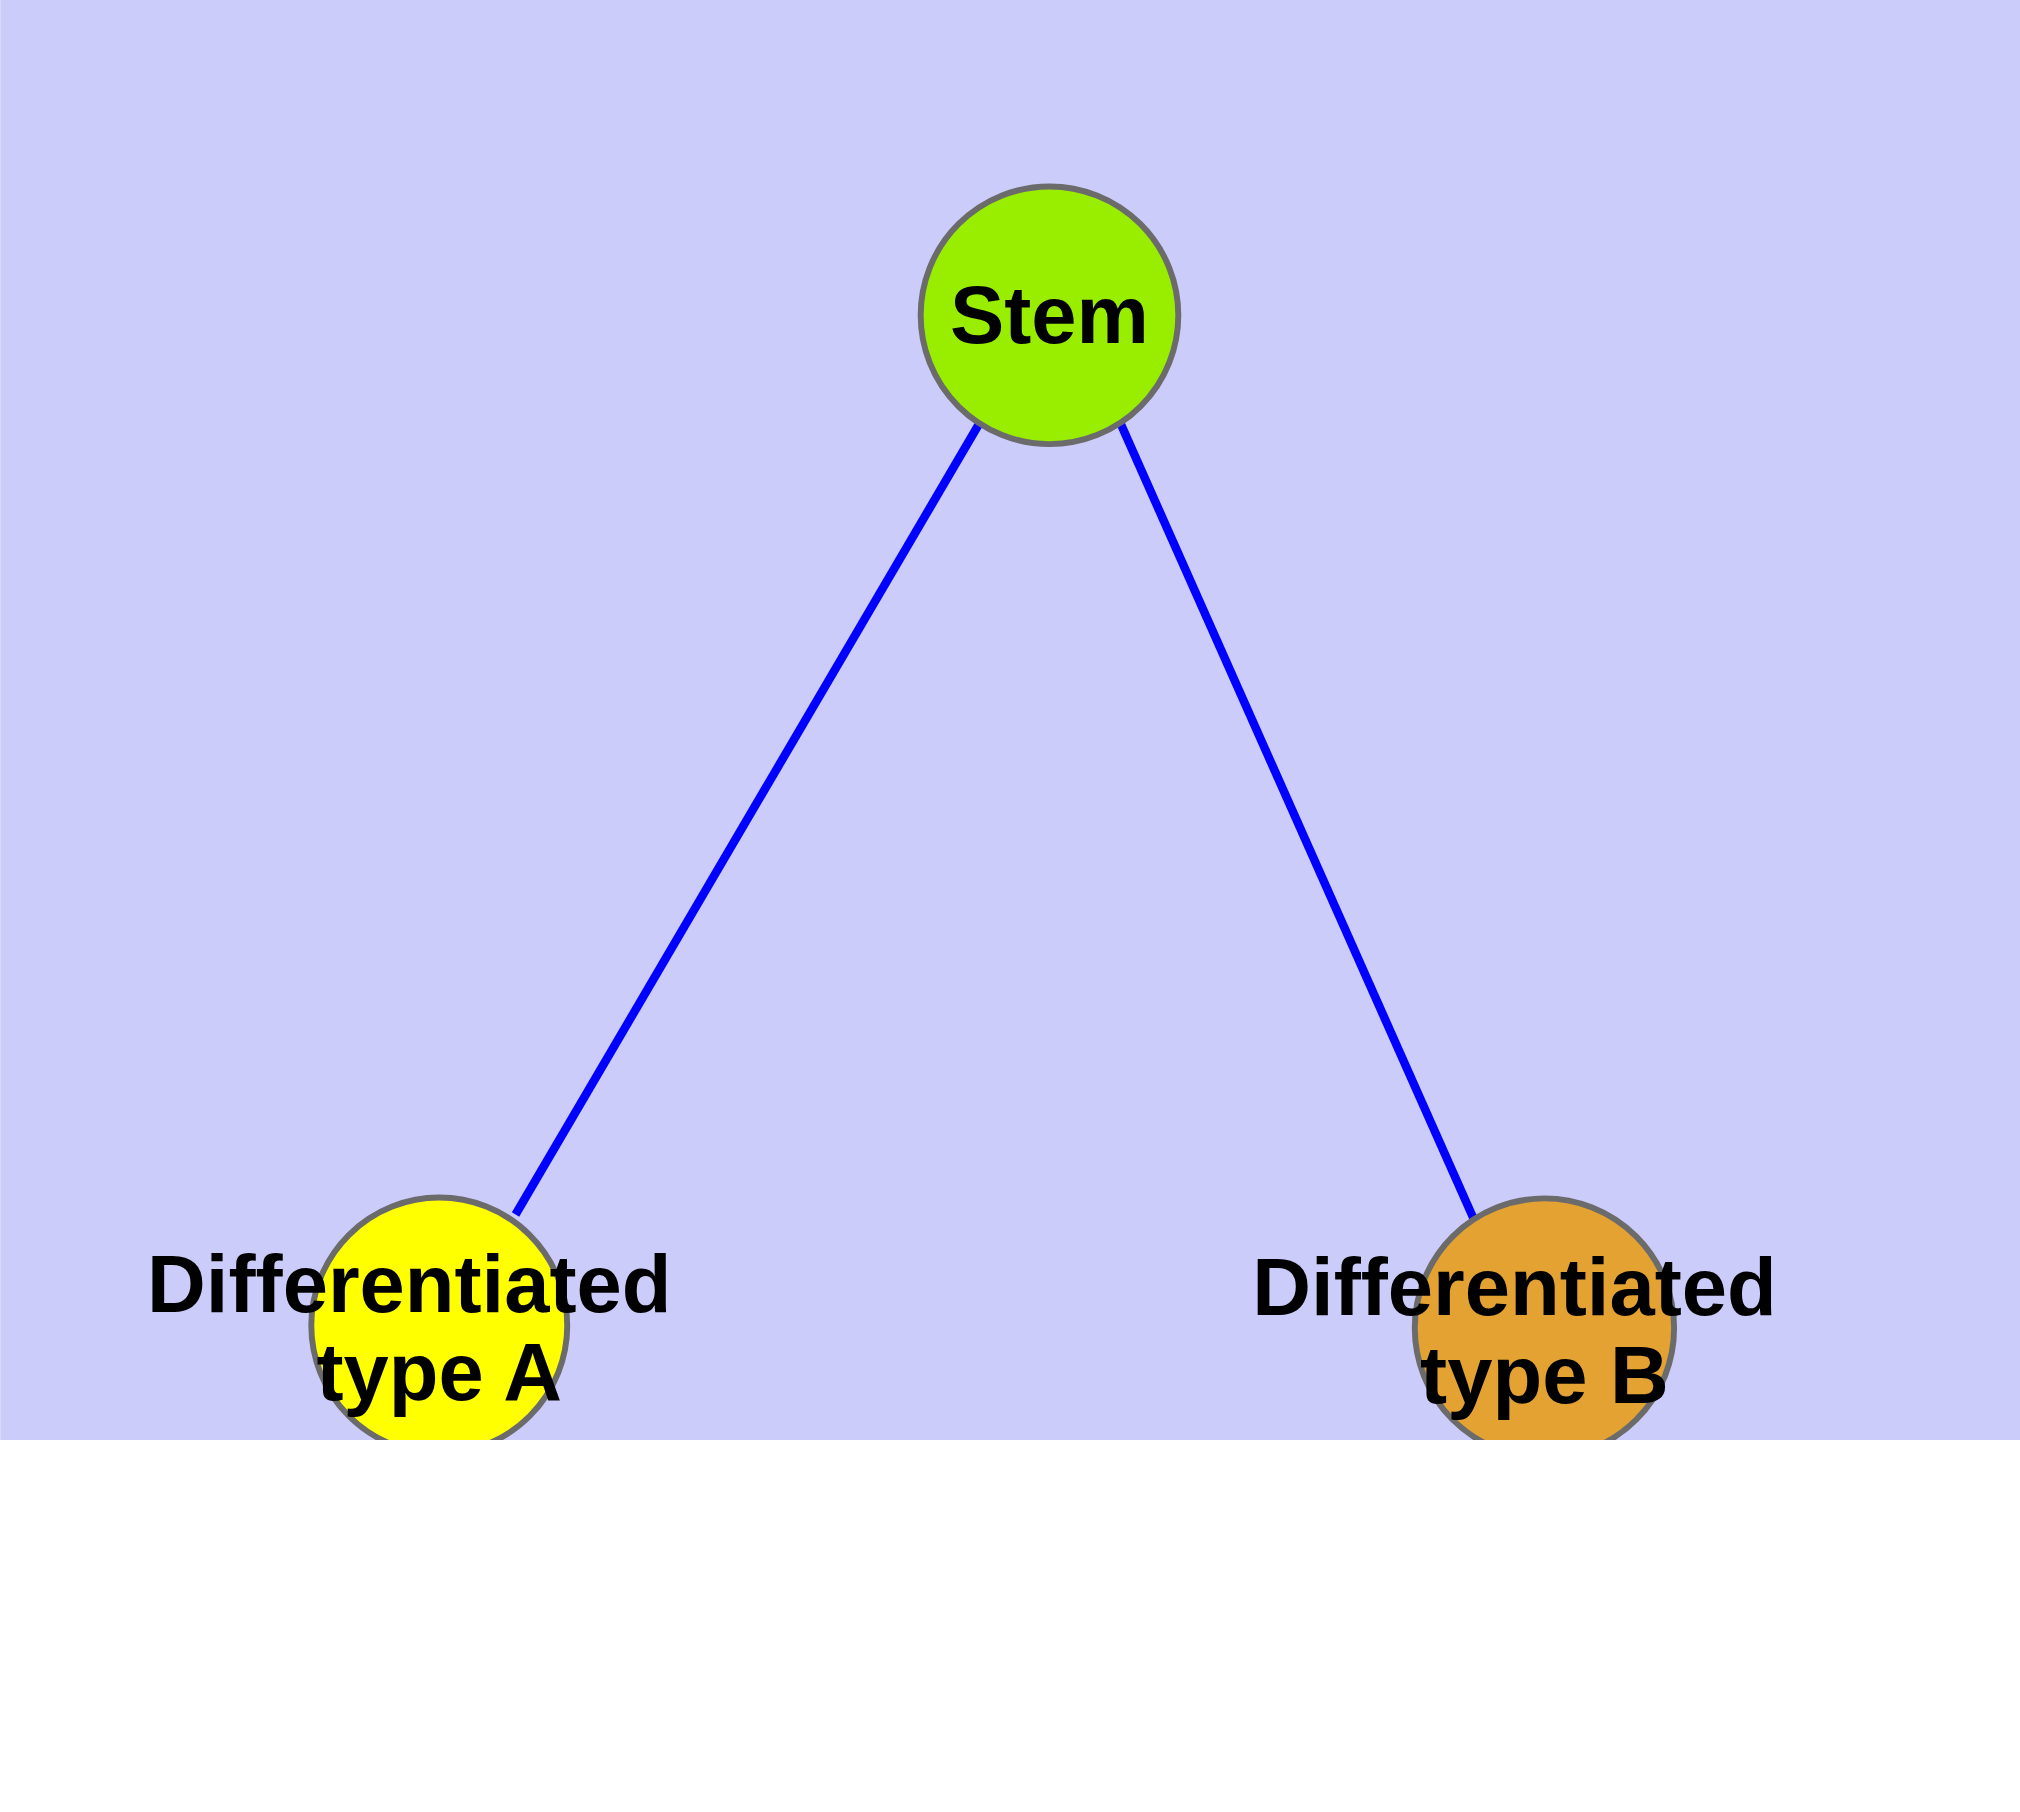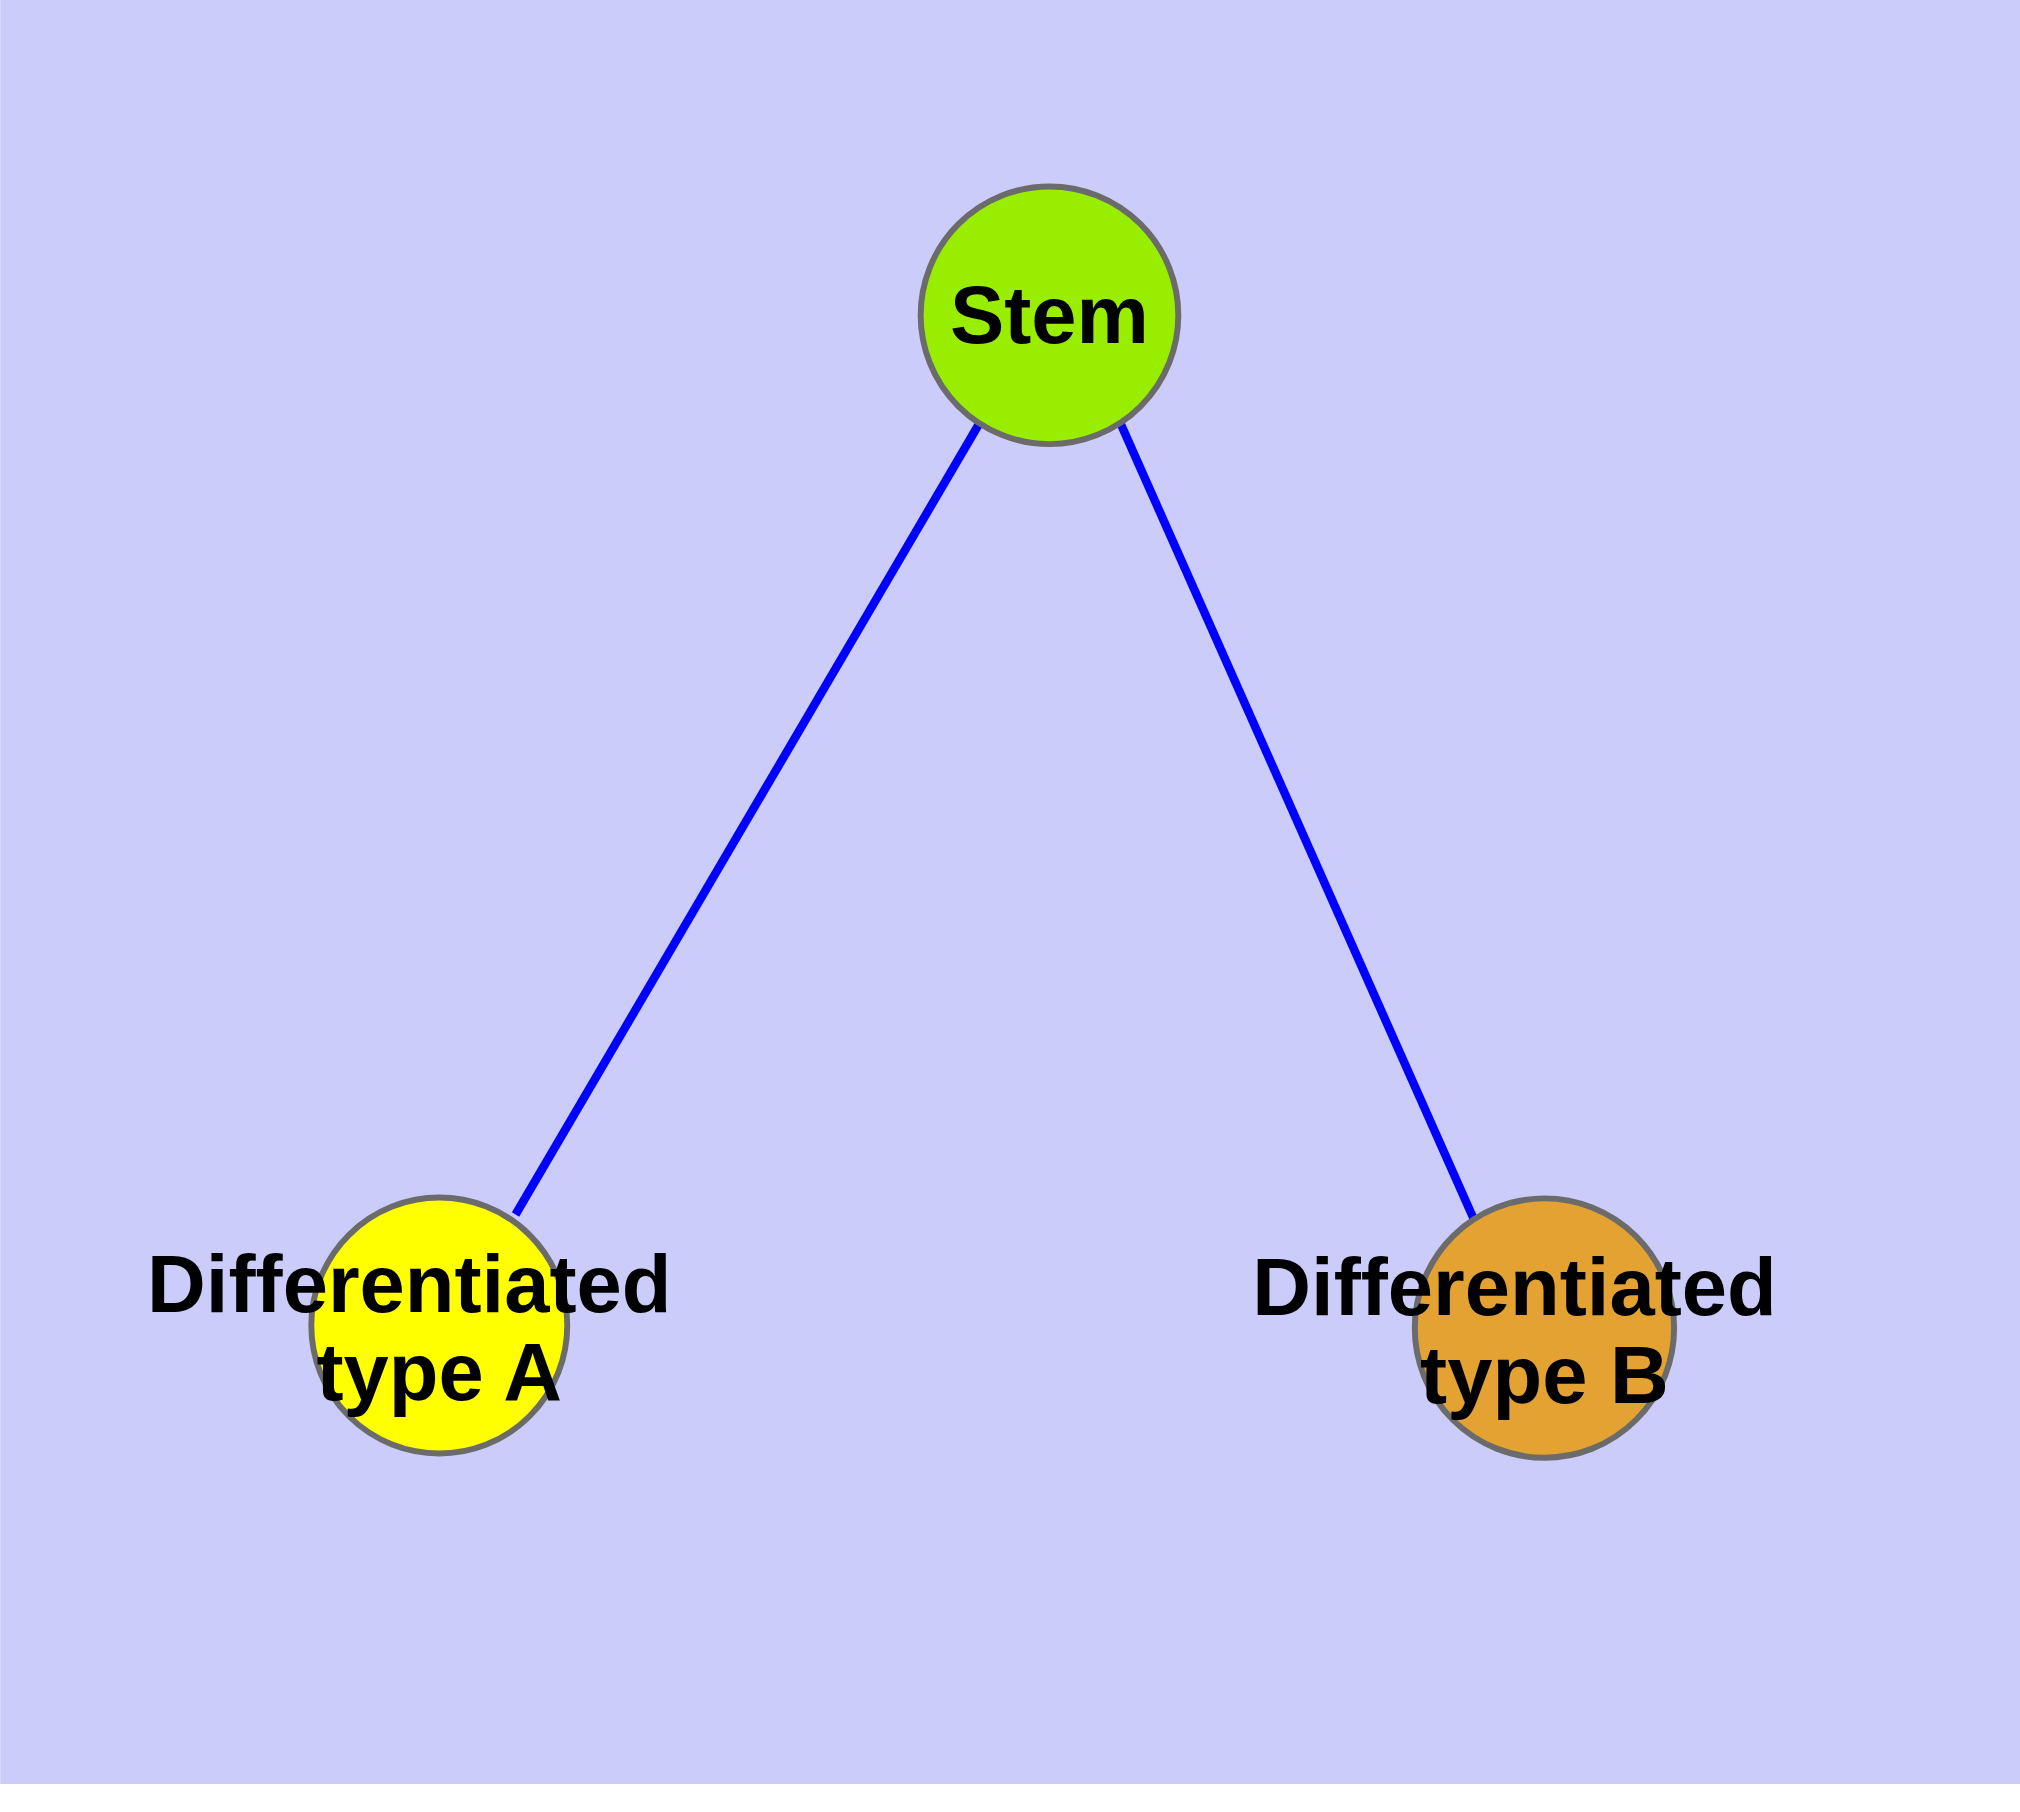--- a/index.html
+++ b/index.html
@@ -34,21 +34,21 @@
     font-weight: bold;
     font-size: 96px;
     fill: #000000;
     text-anchor: middle;
     dominant-baseline: alphabetic;
   }
 </style>
 </head>
 <body>
 
-<div id="canvas" style="width: 2021px; height: 1784px;">
+<div id="canvas" style="width: 2021px; height: 1440px;">
   <svg id="graph-svg" viewBox="0 0 2384 2138" style="width: 2021px; height: 1812px;">
 
     <rect id="bg-rect" x="0" y="0" width="2384" height="2138" fill="#ccccfa"></rect>
 
     <g>
       <line class="edge-line" id="edge-0" x1="1155" y1="500" x2="608" y2="1433" stroke="#0000ff" stroke-width="10"></line>
       <line class="edge-line" id="edge-1" x1="1322" y1="500" x2="1738" y2="1437" stroke="#0000ff" stroke-width="10"></line>
     </g>
 
     <g>

